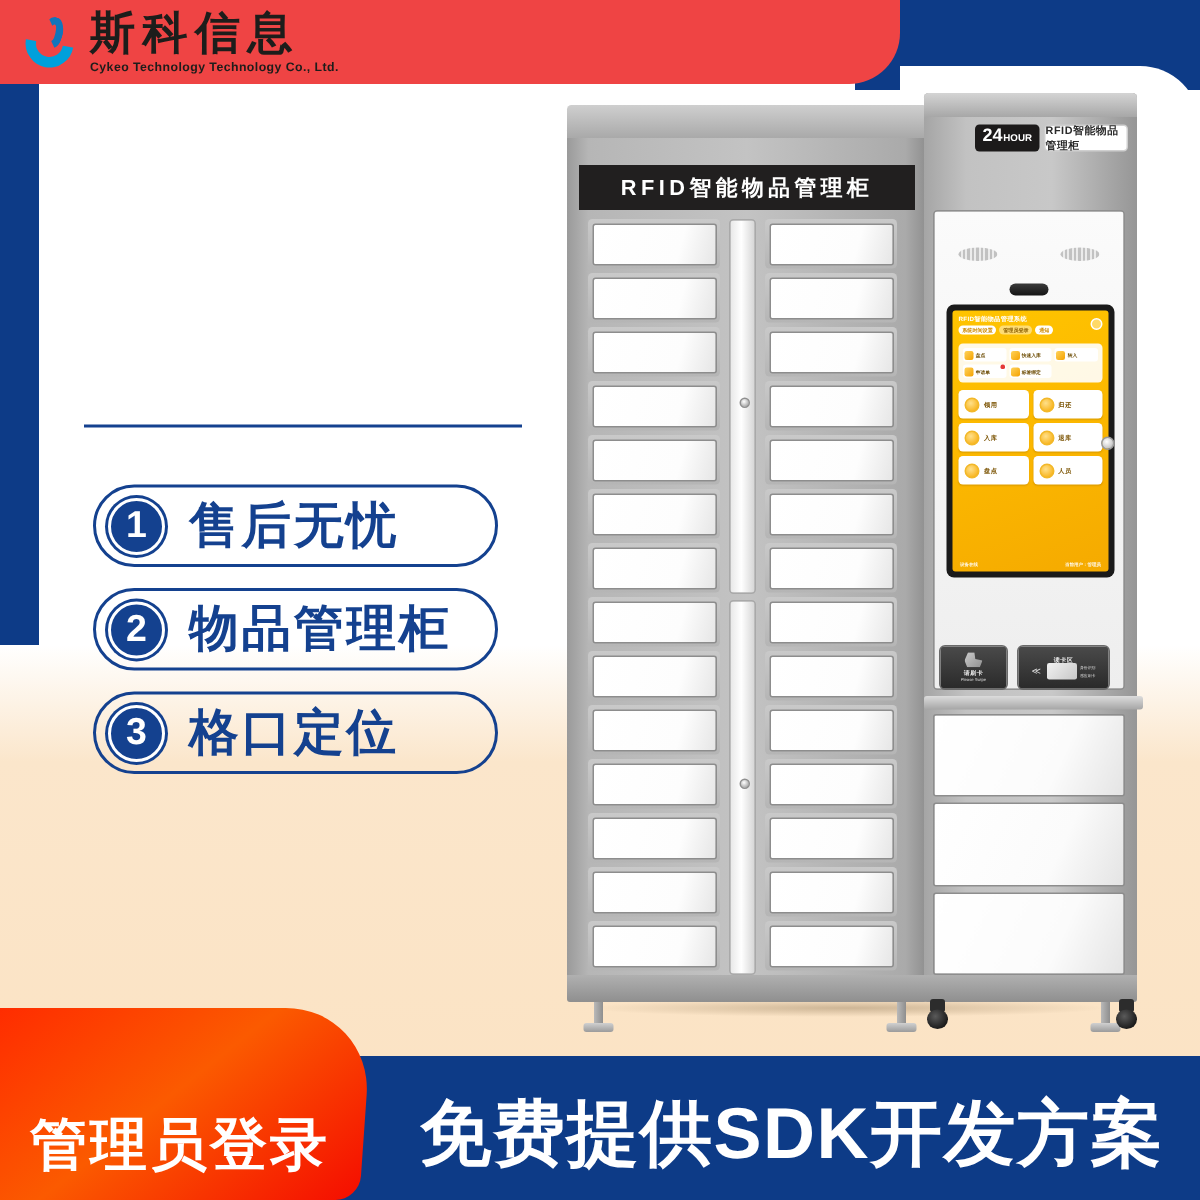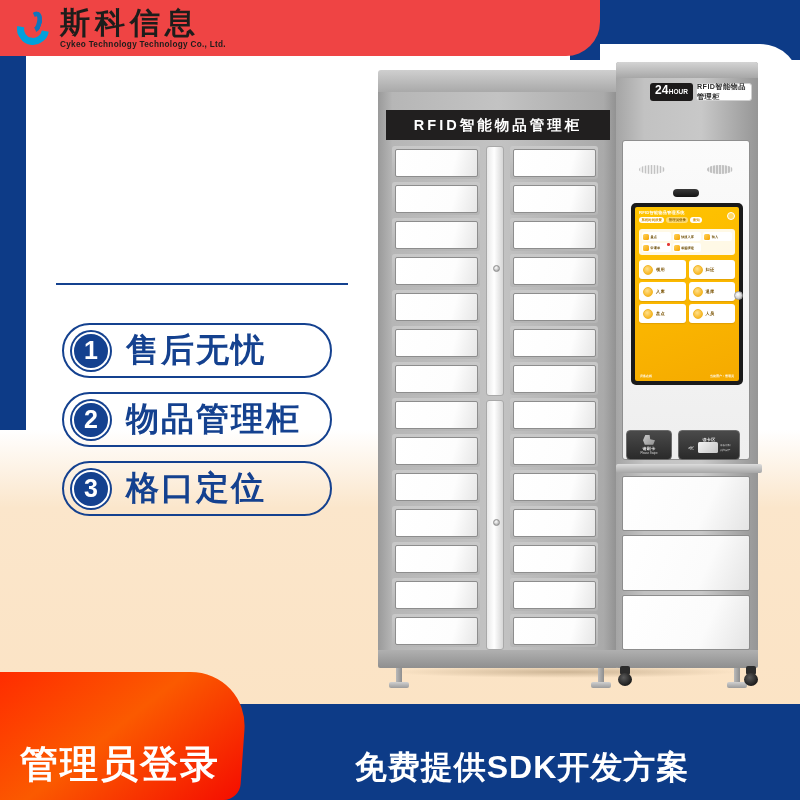--- a/index.html
+++ b/index.html
@@ -79,23 +79,23 @@
   }
   .pill .ptext {
     margin-left:16px; font-size:33px; font-weight:bold; color:#14418f; letter-spacing:2px;
   }
 
   
   .bottom-blue {
     position:absolute; left:0; bottom:0; width:800px; height:96px; background:#0d3b87;
   }
   .bottom-blue-text {
-    position:absolute; left:252px; bottom:14px; width:540px;
-    color:#ffffff; font-size:32px; font-weight:bold; letter-spacing:1px;
-    text-align:center; line-height:1.2;
+    position:absolute; left:236px; bottom:14px; width:540px;
+    color:#ffffff; font-size:48px; font-weight:bold; letter-spacing:1px;
+    text-align:right; line-height:1.2;
   }
   .bottom-red {
     position:absolute; left:-14px; bottom:0; width:258px; height:128px;
     background:linear-gradient(140deg,#ff2a00 0%,#fb5a00 48%,#f50d00 100%);
     border-top-right-radius:58px; border-bottom-right-radius:16px;
     transform:skewX(-4deg);
   }
   .bottom-red-text {
     position:absolute; left:4px; bottom:14px; width:232px;
     color:#ffffff; font-size:38px; font-weight:bold; line-height:1.13;

